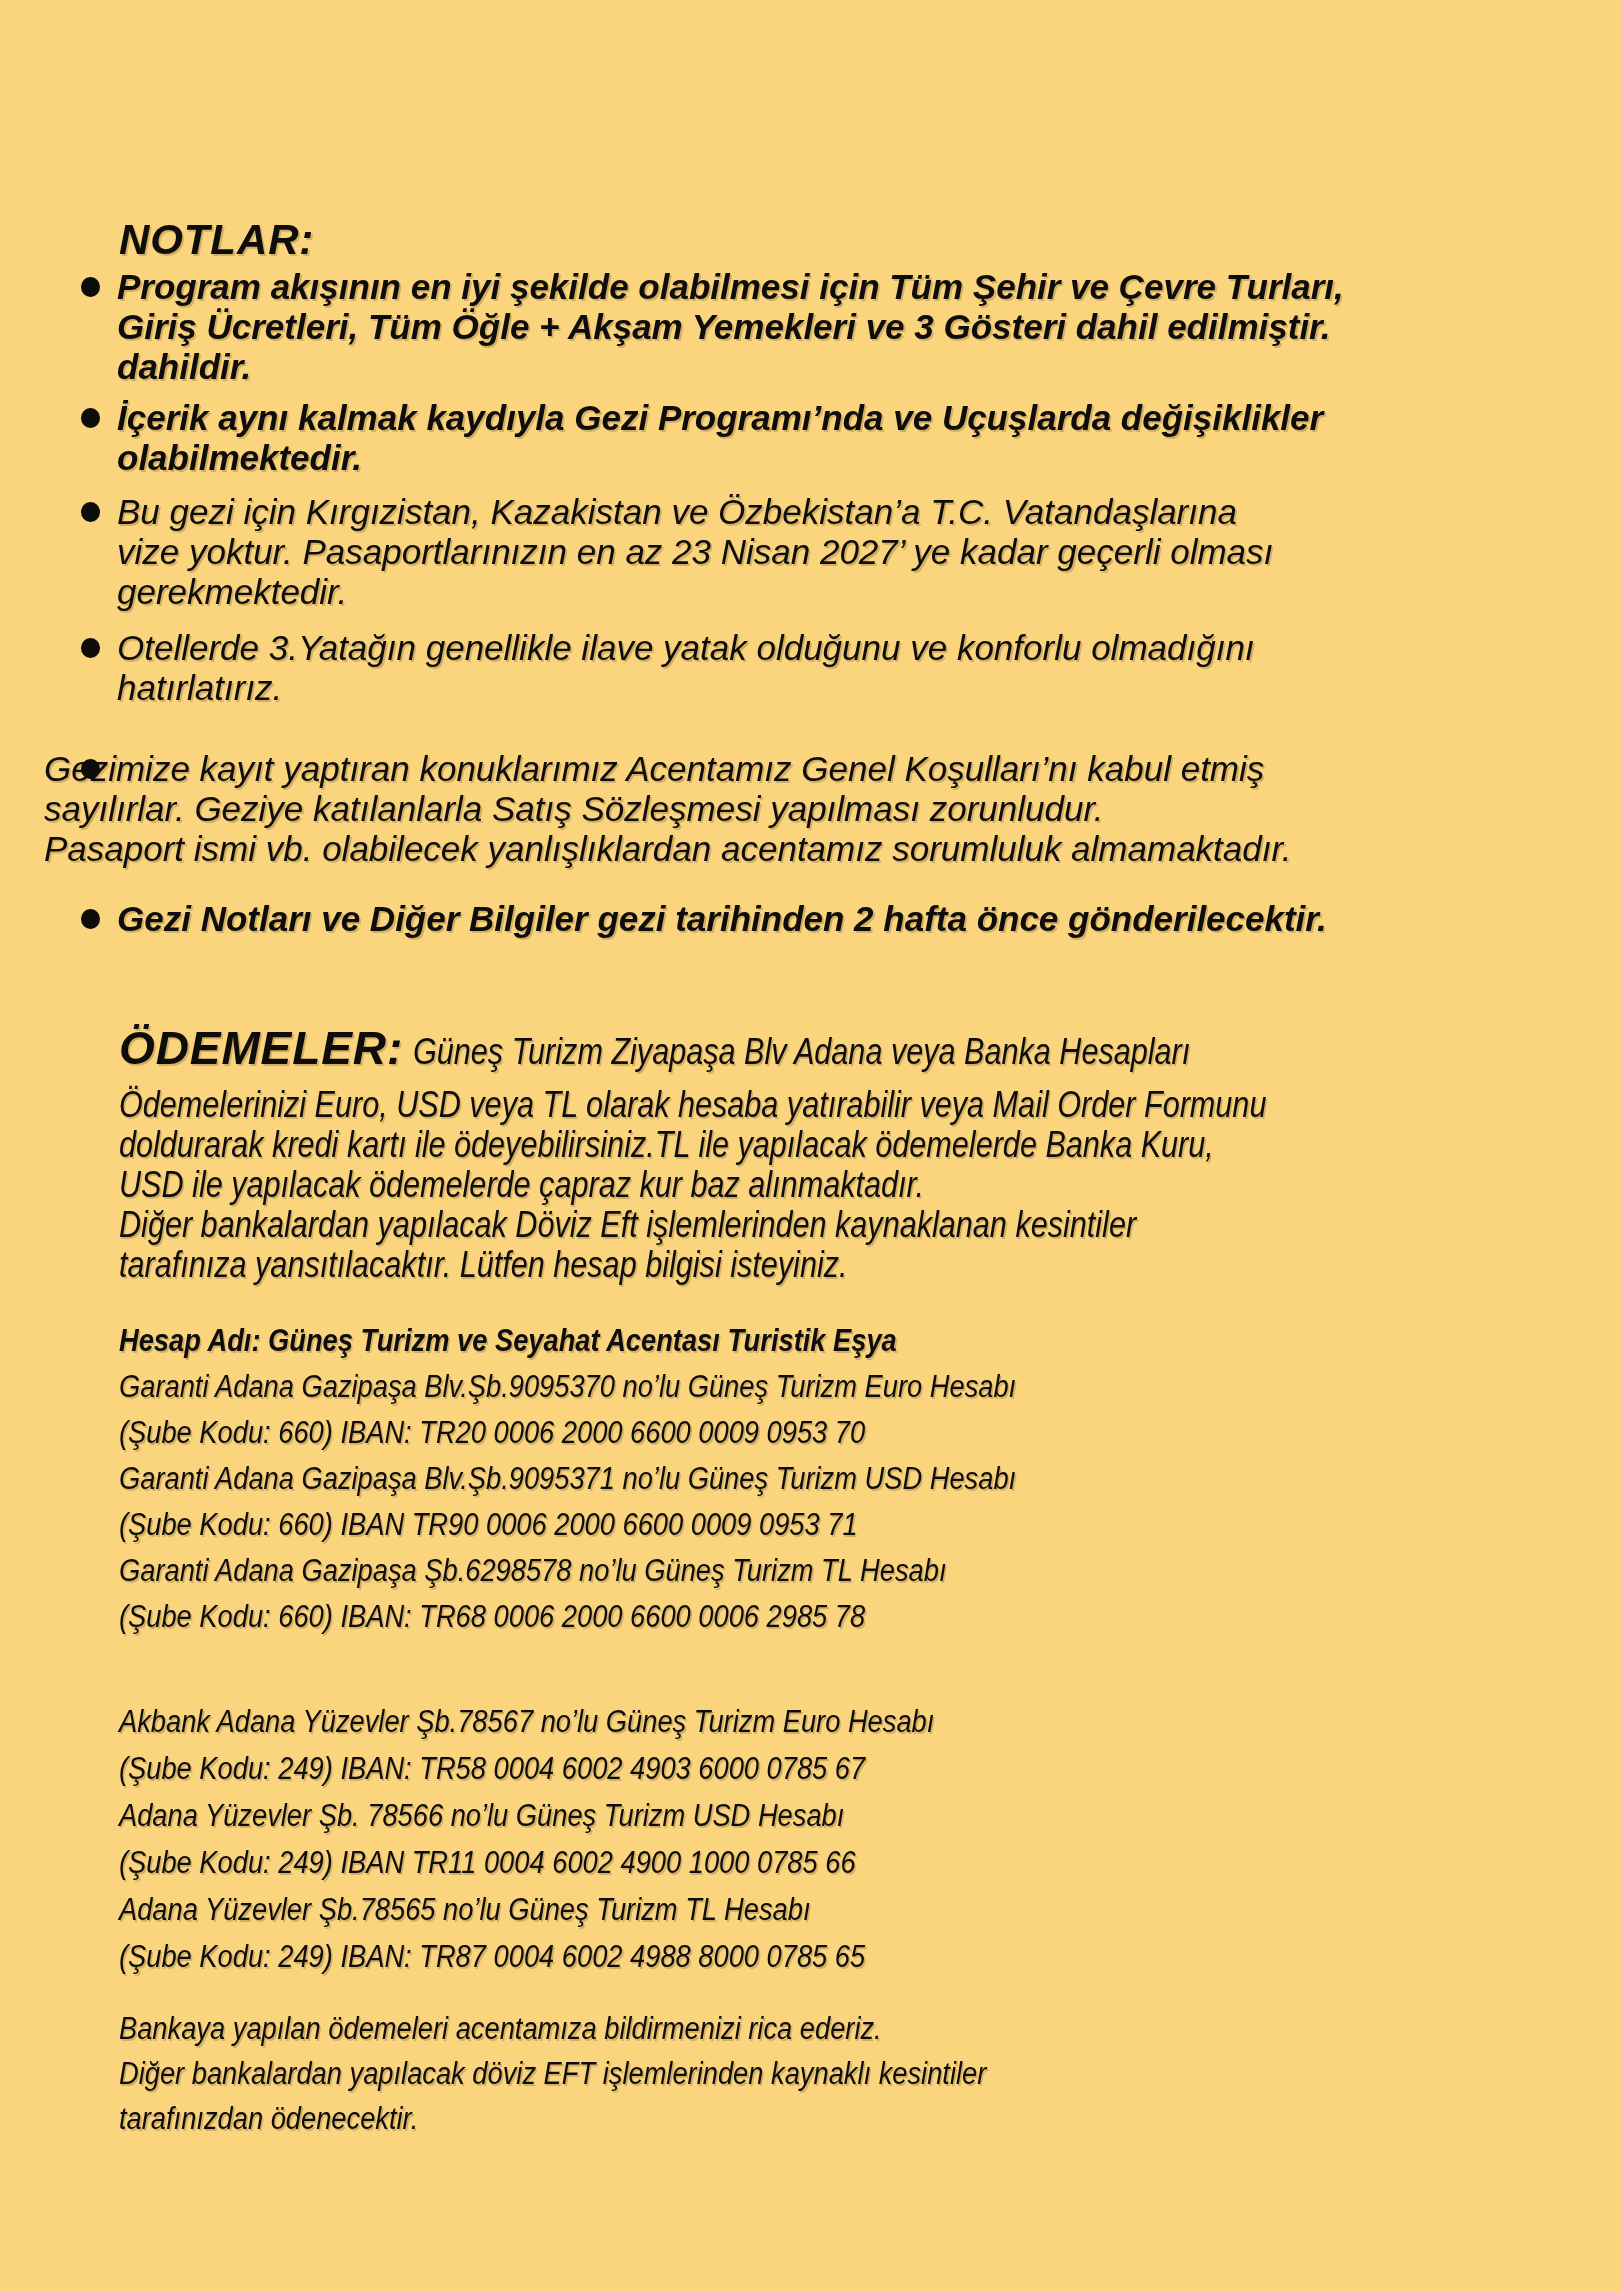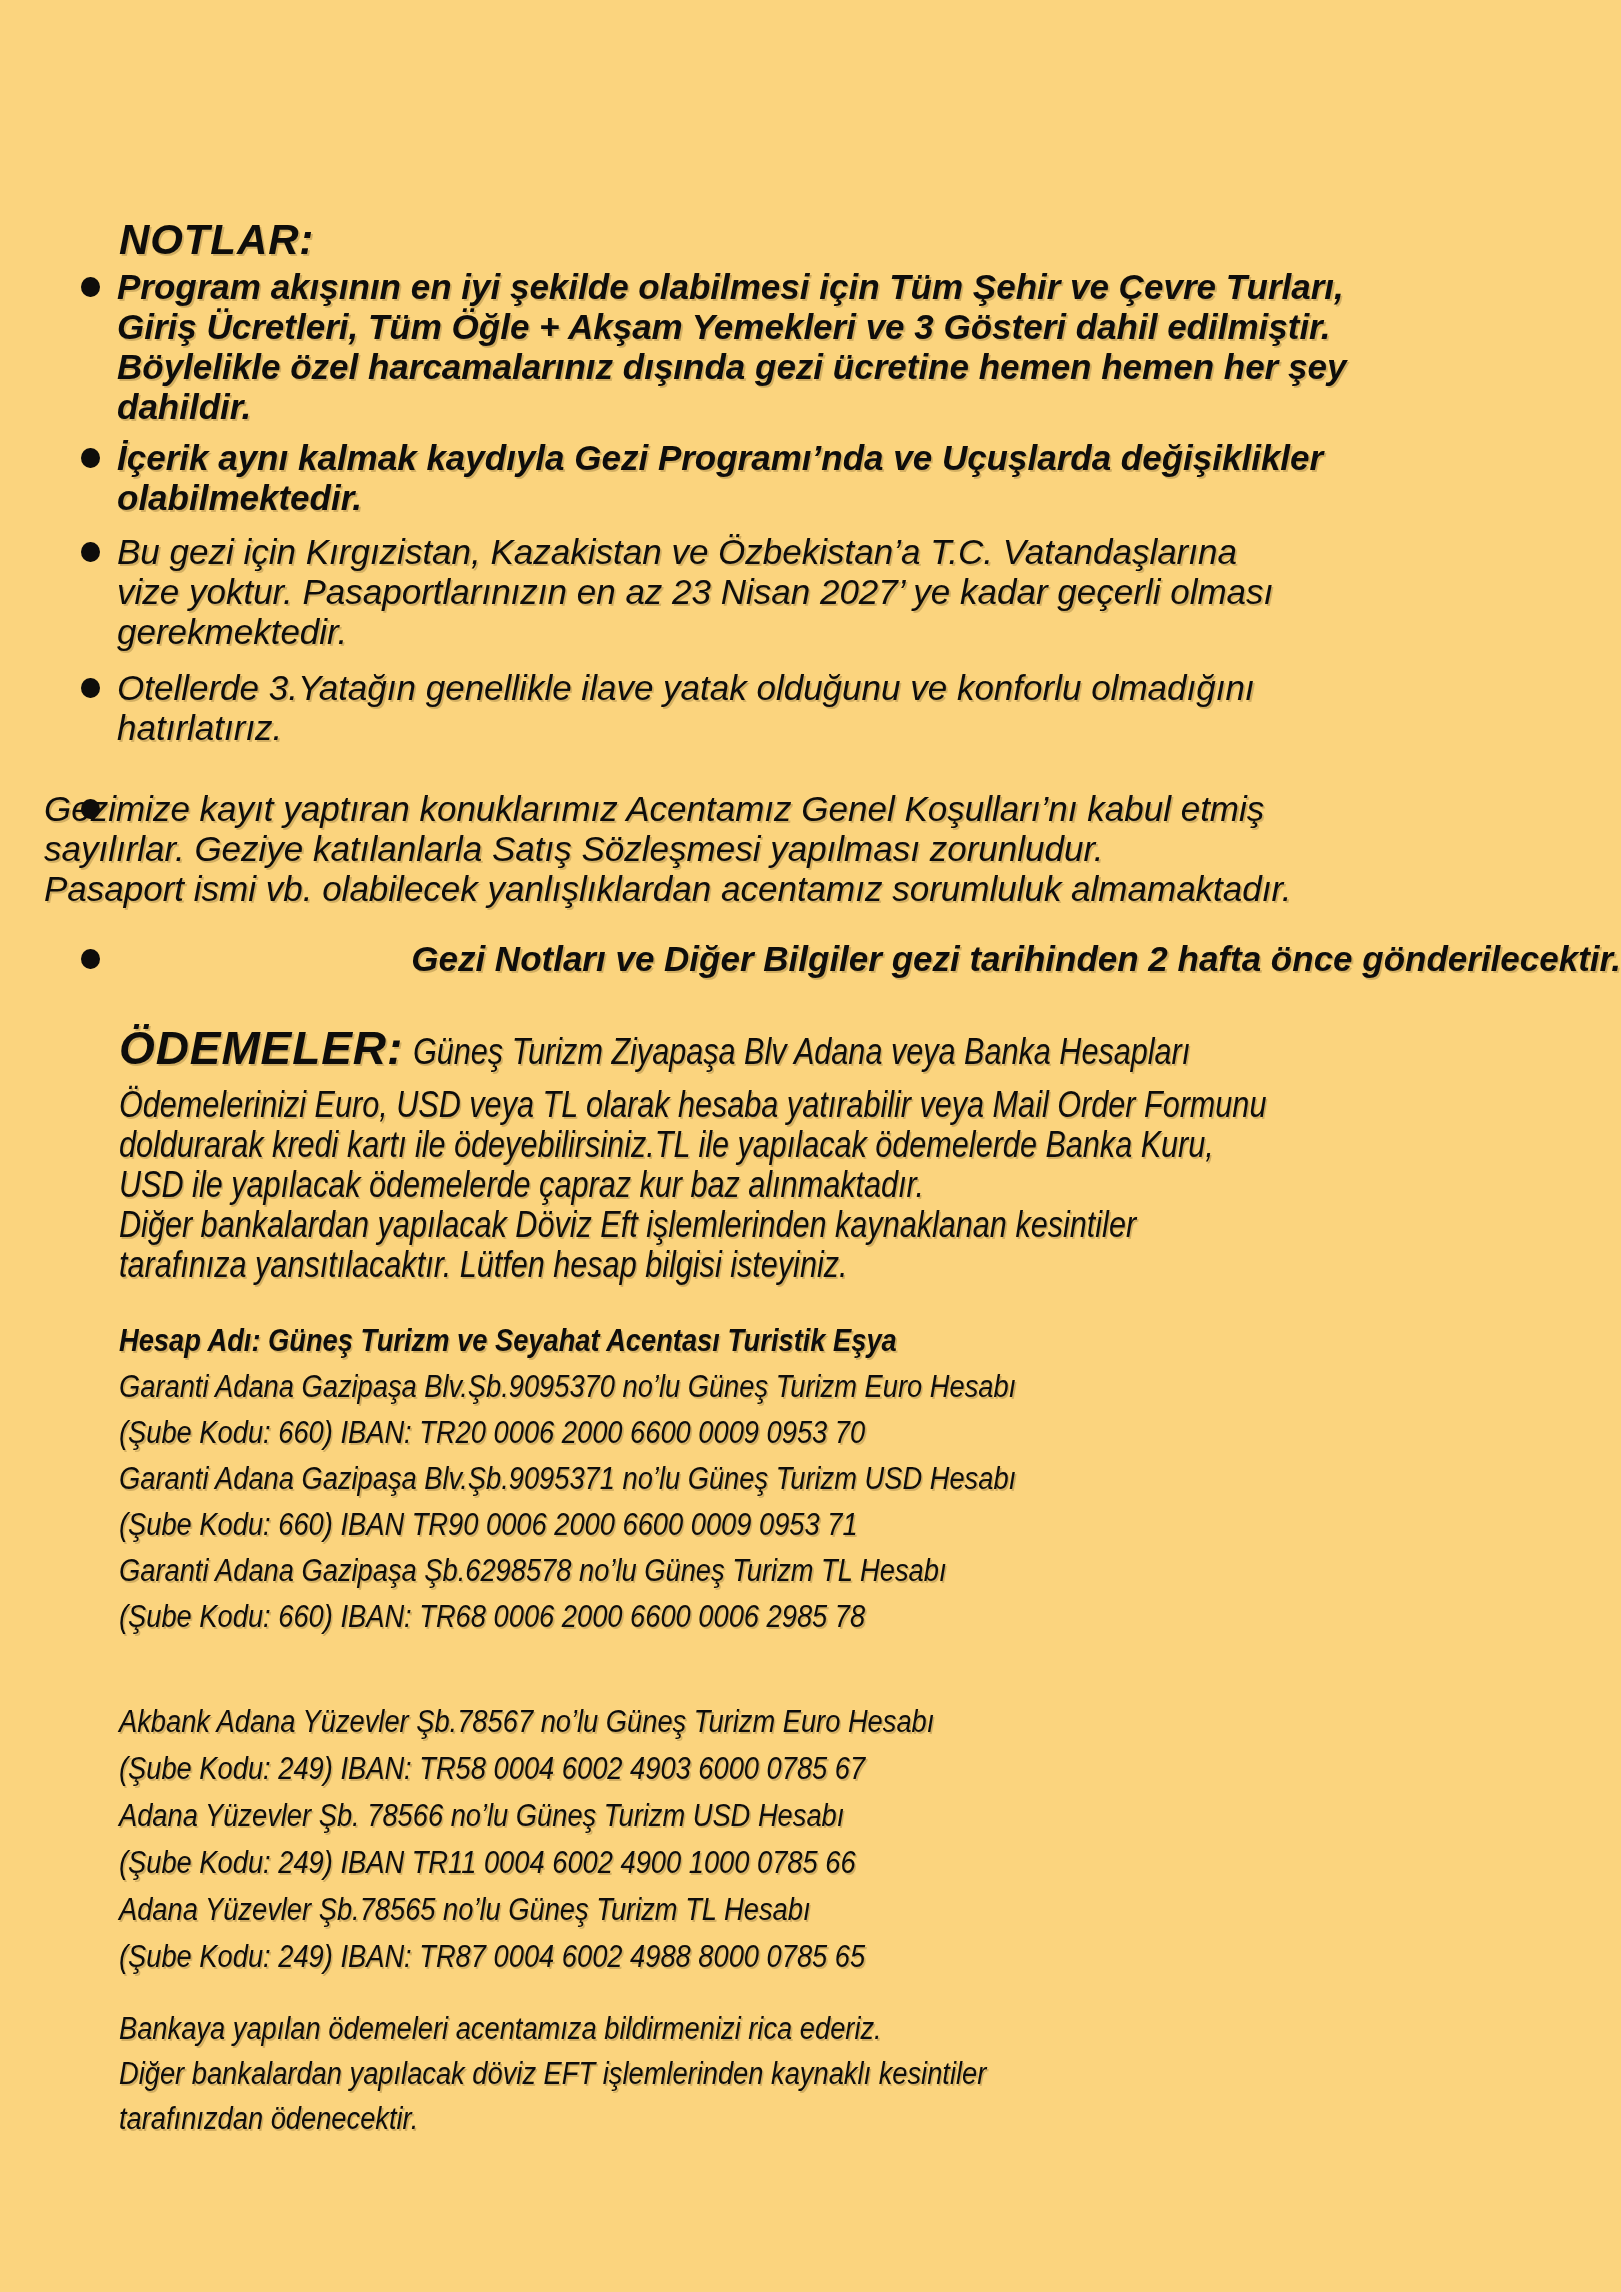--- a/index.html
+++ b/index.html
@@ -27,21 +27,21 @@
     width: 19px; height: 20.6px; border-radius: 50%;
     background: #0e0d0b;
   }
   .ln { font-size: 35px; line-height: 40px; white-space: nowrap; }
   .bold { font-weight: 700; }
   .b1 { margin-top: 0; }
   .b2 { margin-top: 10.7px; }
   .b3 { margin-top: 14.3px; }
   .b4 { margin-top: 16px; }
   .b5 { margin-top: 41px; padding-left: 44px; }
-  .b6 { margin-top: 30px; text-align: right; }
+  .b6 { margin-top: 30px; }
 
   
   .odeme { position: absolute; left: 119px; top: 1028px; }
   .oline { font-size: 36px; line-height: 40px; white-space: nowrap; }
   .head-line { height: 57px; }
   .h2 {
     font-size: 46px; font-weight: 700; letter-spacing: 0.9px;
     white-space: nowrap;
   }
   .cond  { display: inline-block; transform: scaleX(0.85); transform-origin: 0 50%; white-space: nowrap; }
@@ -61,21 +61,20 @@
 
   <div class="notlar-title txtshadow">NOTLAR:</div>
 
   <div class="bullets">
 
     <div class="bullet b1">
       <span class="marker"></span>
       <div class="lines">
         <div class="ln bold txtshadow">Program akışının en iyi şekilde olabilmesi için Tüm Şehir ve Çevre Turları,</div>
         <div class="ln bold txtshadow">Giriş Ücretleri, Tüm Öğle + Akşam Yemekleri ve 3 Gösteri dahil edilmiştir.</div>
-        <div class="ln bold txtshadow">Böylelikle özel harcamalarınız dışında gezi ücretine hemen hemen her şey</div>
         <div class="ln bold txtshadow">dahildir.</div>
       </div>
     </div>
 
     <div class="bullet b2">
       <span class="marker"></span>
       <div class="lines">
         <div class="ln bold txtshadow">İçerik aynı kalmak kaydıyla Gezi Programı’nda ve Uçuşlarda değişiklikler</div>
         <div class="ln bold txtshadow">olabilmektedir.</div>
       </div>

